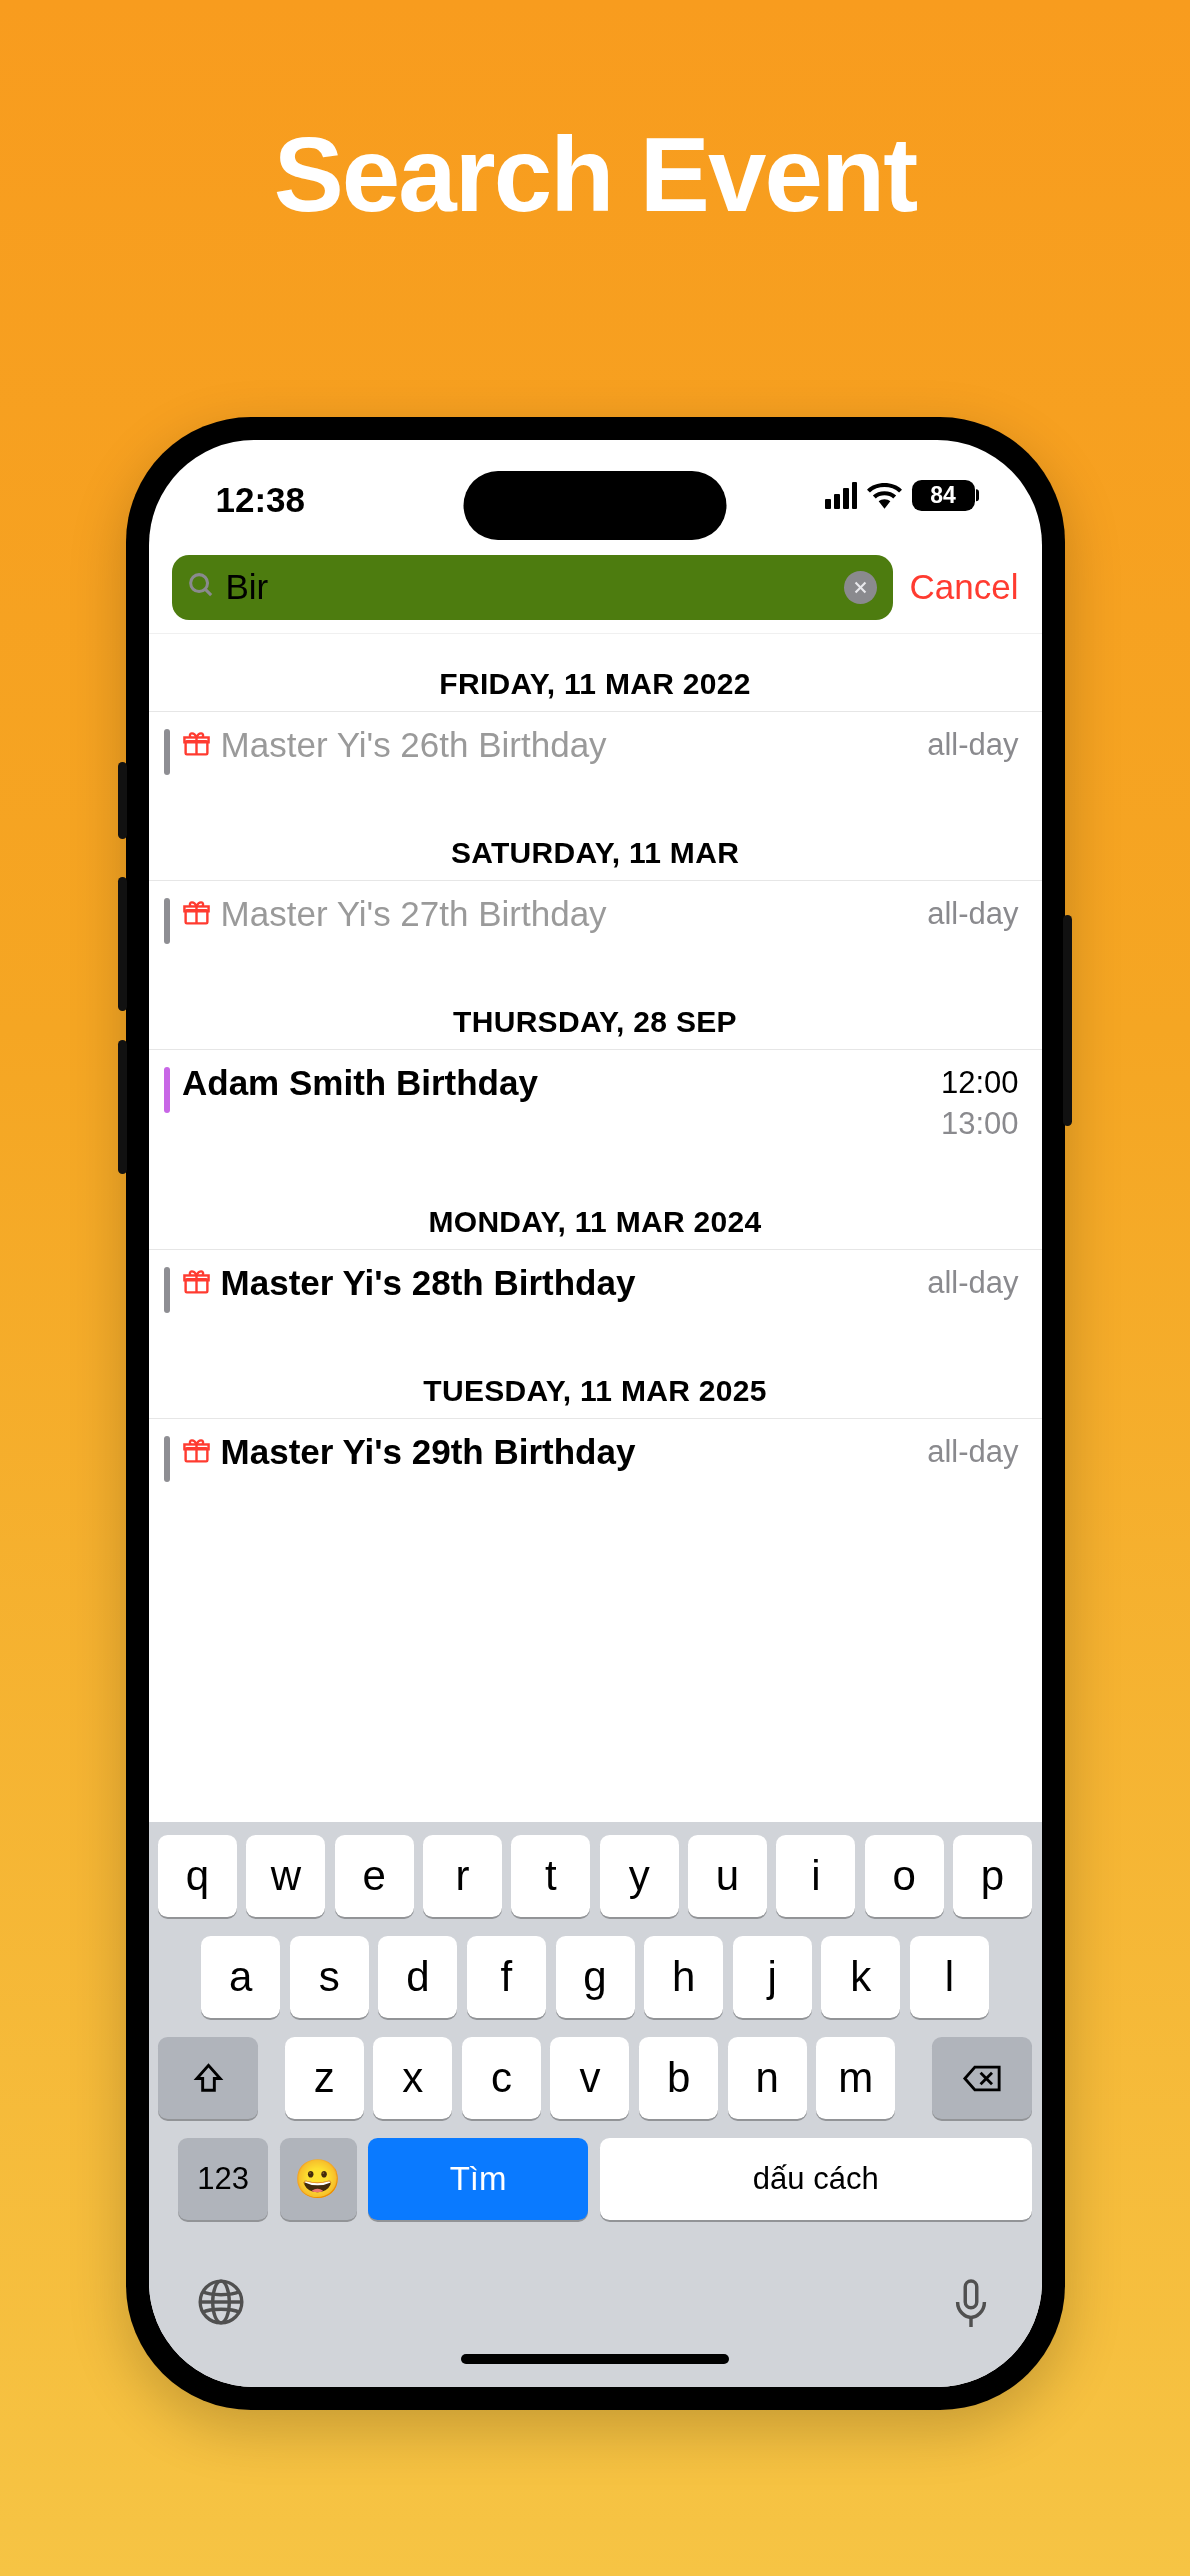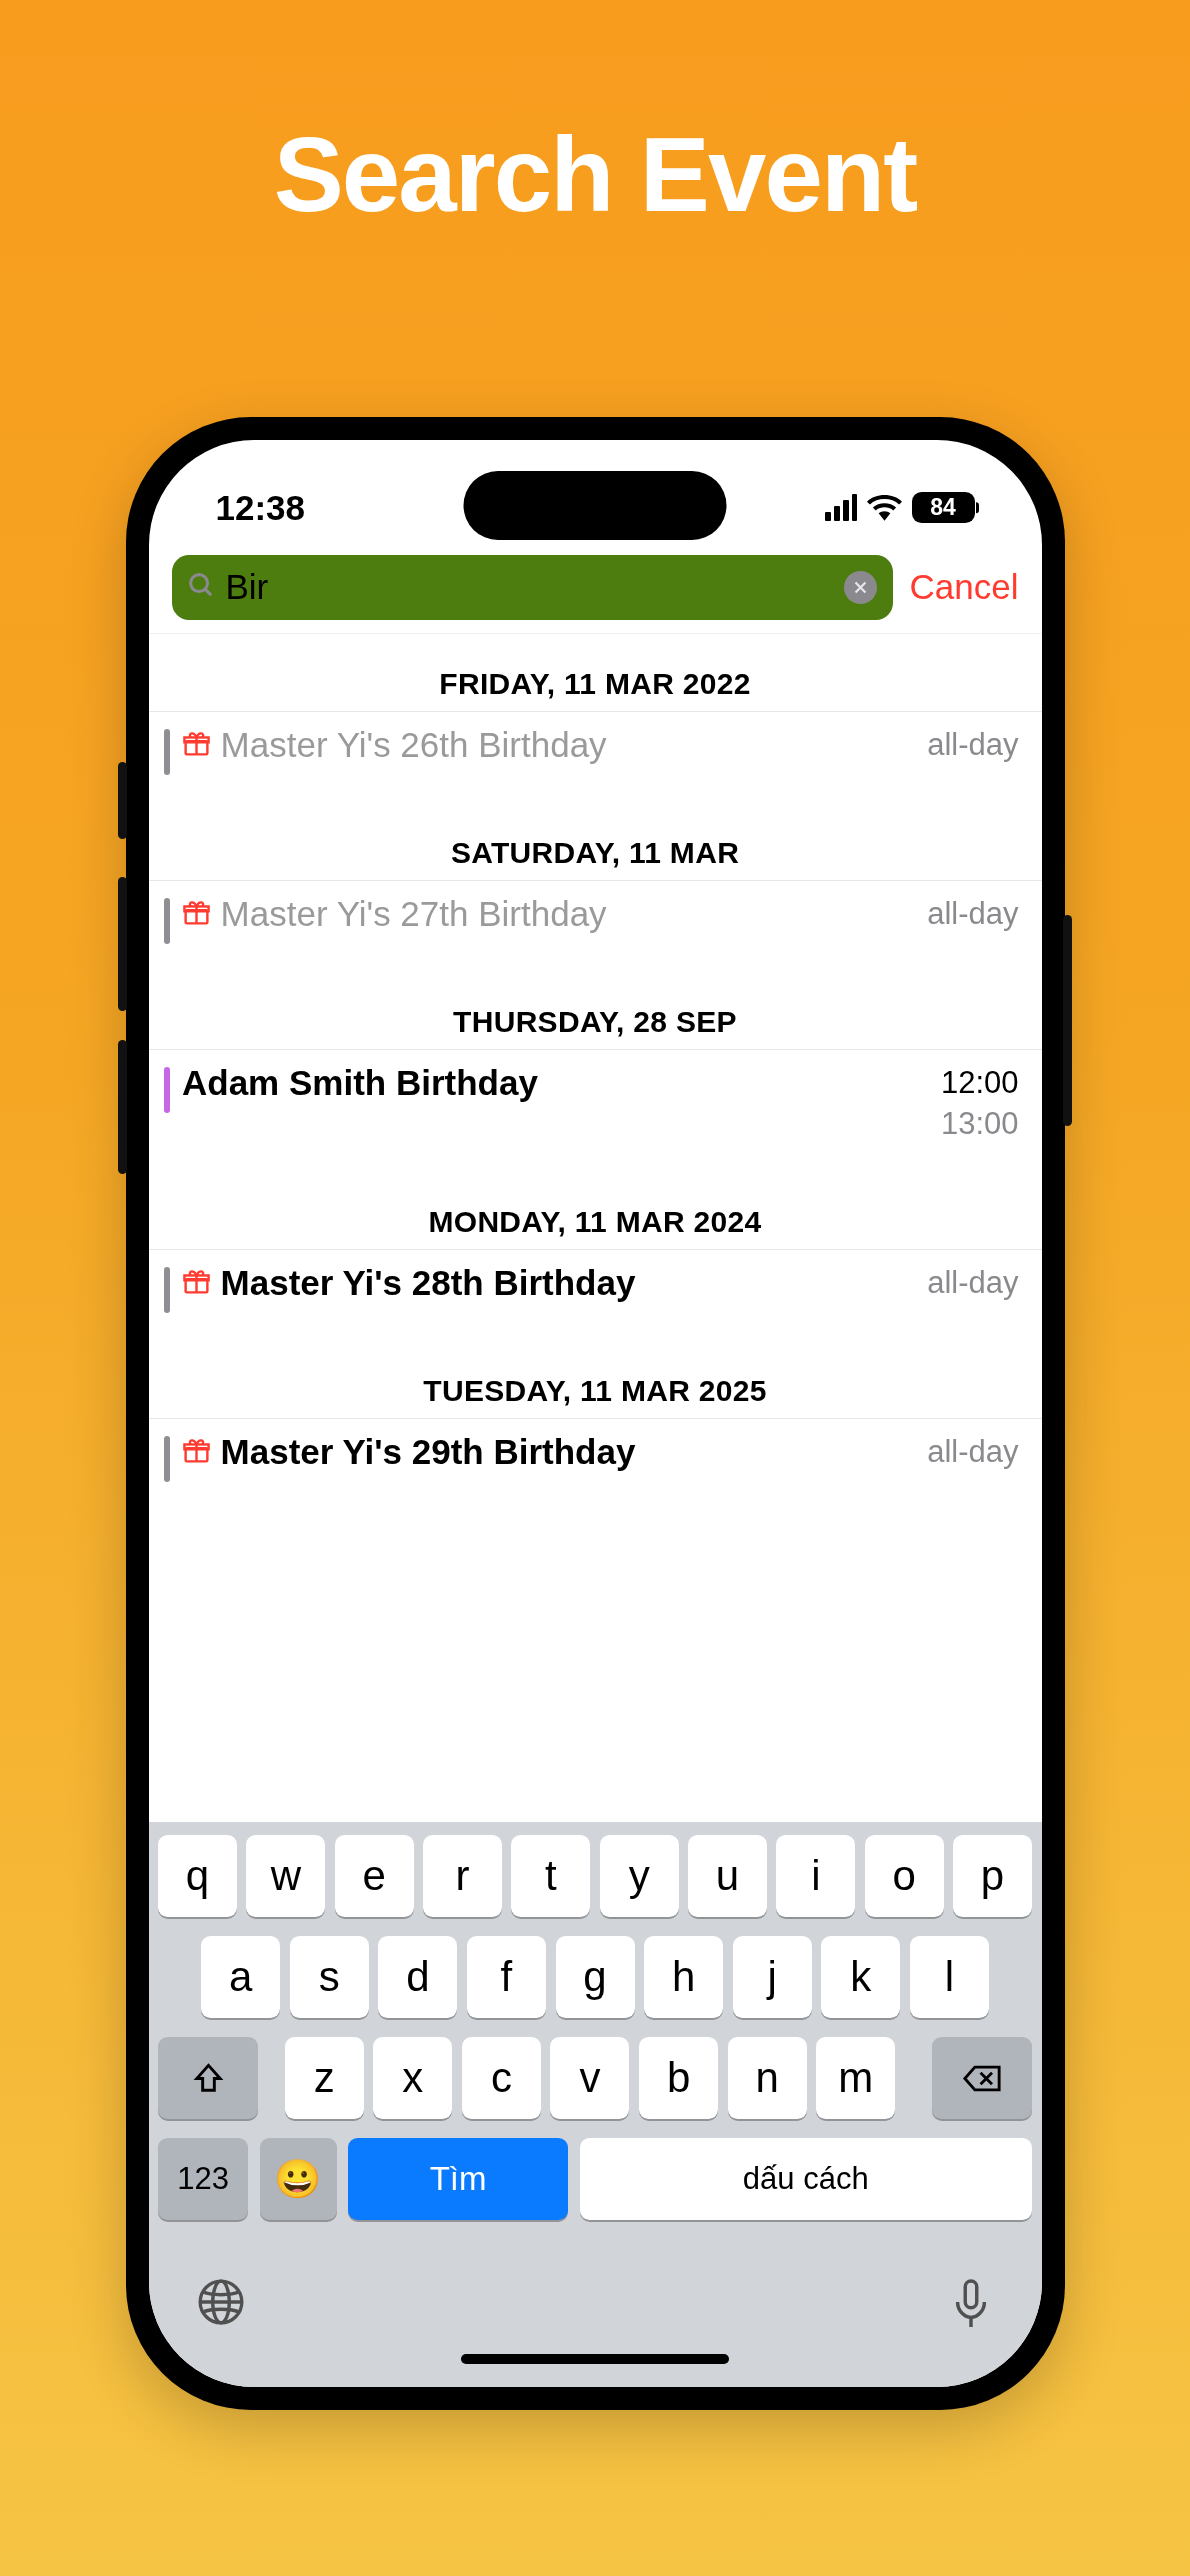--- a/index.html
+++ b/index.html
@@ -66,21 +66,21 @@
   overflow: hidden;
   position: relative;
   display: flex;
   flex-direction: column;
 }
 
 
 .statusbar {
   display: flex;
   justify-content: space-between;
-  align-items: center;
+  align-items: flex-start;
   padding: 40px 67px 9.6px 67px;
   height: 105px;
 }
 .status-time {
   font-size: 35px;
   font-weight: 700;
 }
 .status-icons {
   display: flex;
   align-items: center;
@@ -239,21 +239,21 @@
 }
 .kb-key.letter { flex: 1; max-width: 79px; }
 .kb-row.r2 { padding: 0 42px; }
 .kb-key.special {
   background: #b0b4bb;
   width: 100px;
 }
 .kb-row.r3 { gap: 9.6px; }
 .kb-row.r3 .letters-wrap { display: flex; gap: 9.6px; flex: 1; margin: 0 17px; }
 .kb-row.r3 .letters-wrap .kb-key { flex: 1; }
-.kb-row.r4 { gap: 11.5px; }
+.kb-row.r4 { gap: 11.5px; margin-left: 20px; }
 .kb-key.num { background:#b0b4bb; width:90px; font-size:31px; }
 .kb-key.emoji { background:#b0b4bb; width:77px; font-size:38px; }
 .kb-key.space { flex:1; font-size:31px; }
 .kb-key.search-btn { background:#0a7aff; color:#fff; width:220px; font-size:33px; font-weight:500; }
 .kb-bottom {
   display:flex;
   justify-content:space-between;
   padding: 38px 38px 9.6px 38px;
 }
 .kb-bottom-icon { color:#505050; }

